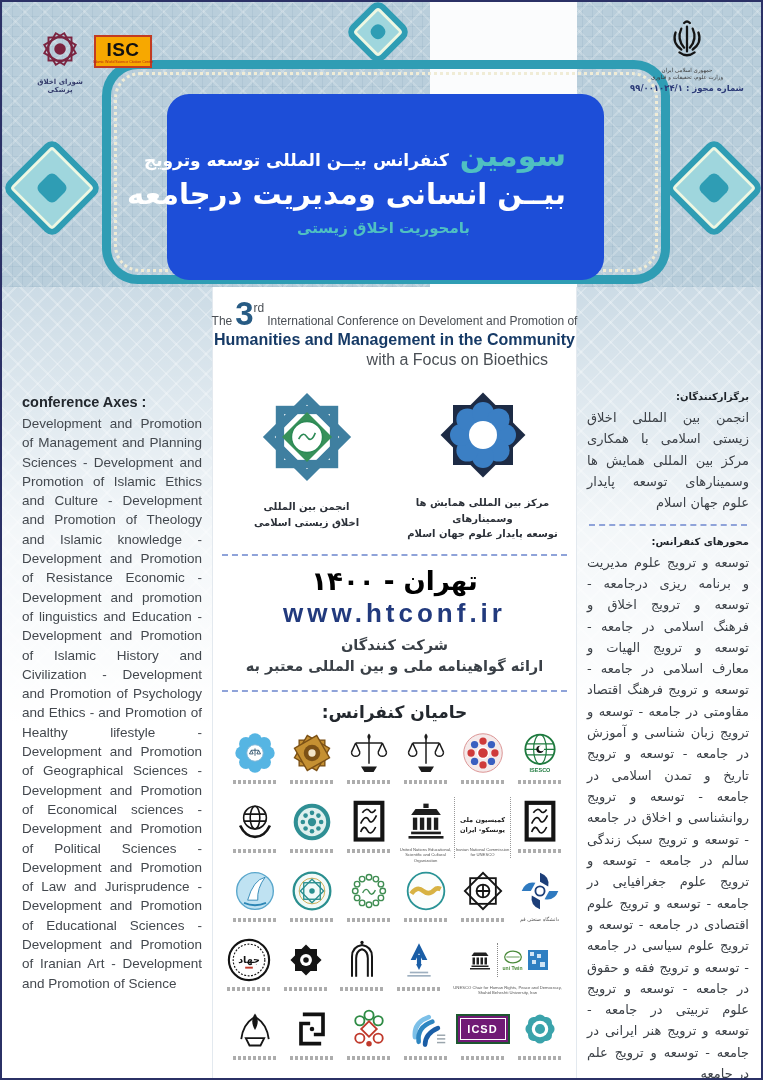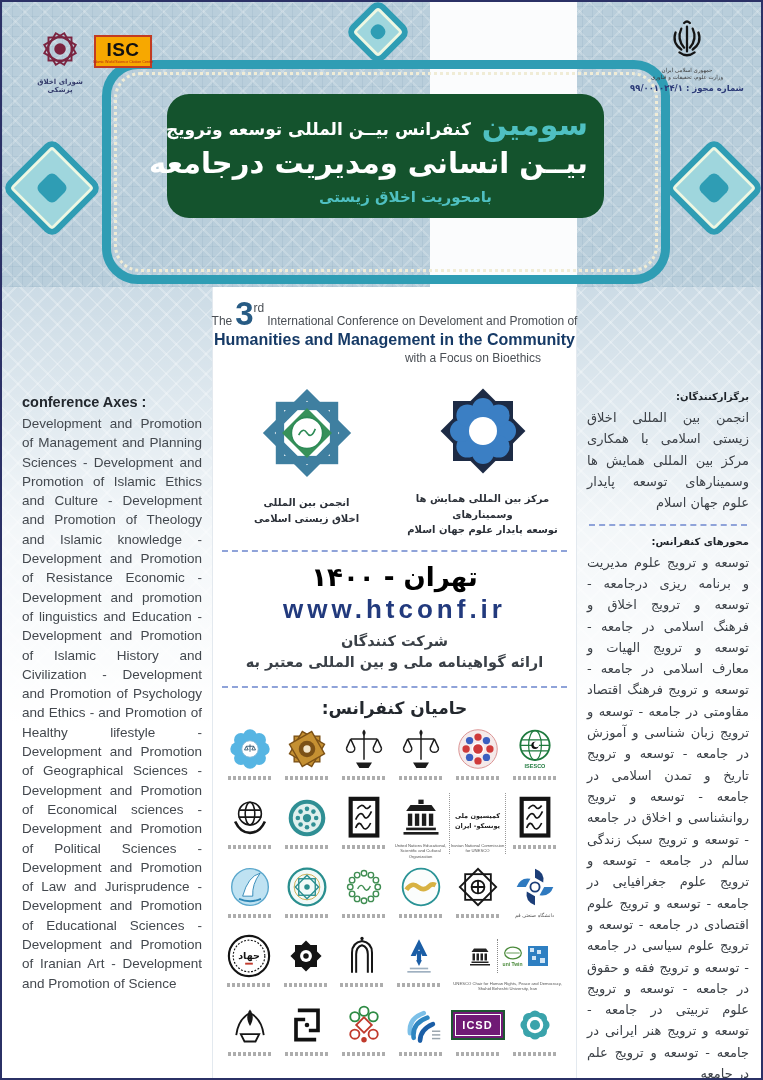--- a/index.html
+++ b/index.html
@@ -21,23 +21,23 @@
               transform:rotate(45deg); box-shadow:inset 0 0 0 3px #eef7e2; }
   .ornament .inner { position:absolute; left:50%; top:50%; width:40%; height:40%;
               transform:translate(-50%,-50%); background:#2f9db4; border-radius:6px; }
   .orn-top { left:352px; top:6px; width:48px; height:48px; }
   .orn-left { left:14px; top:150px; width:72px; height:72px; }
   .orn-right { left:676px; top:150px; width:72px; height:72px; }
 
   .title-frame { position:absolute; left:100px; top:58px; width:568px; height:224px;
       border:9px solid #2f9db4; border-radius:36px; }
   .title-frame::before { content:""; position:absolute; inset:3px; border:3px dotted #f0ecd6; border-radius:26px; }
-  .title-box { position:absolute; left:165px; top:92px; width:437px; height:124px;
-      background:#14532d; border-radius:22px; color:#fff; direction:rtl;
-      display:flex; flex-direction:column; justify-content:center; padding:6px 16px;
+  .title-box { position:absolute; left:165px; top:92px; width:437px; height:186px;
+      background:#1d4ed8; border-radius:22px; color:#fff; direction:rtl;
+      display:flex; flex-direction:column; justify-content:center; padding:6px 38px;
       font-family:"DejaVu Sans",sans-serif; }
   .t-line1 { text-align:center; white-space:nowrap; }
   .t-ord { color:#4fc0c2; font-size:30px; font-weight:bold; letter-spacing:-1px; }
   .t-rest { color:#fff; font-size:17px; font-weight:bold; margin-right:6px; }
   .t-line2 { text-align:center; color:#fff; font-size:29px; font-weight:bold; margin-top:4px; white-space:nowrap; }
   .t-line3 { color:#4fc0c2; font-size:15px; font-weight:bold; margin-top:8px; margin-right:96px; }
 
   
   .med-emblem { position:absolute; left:22px; top:24px; width:72px; text-align:center; }
   .med-cap { font-family:"DejaVu Sans",sans-serif; font-size:7px; font-weight:bold; color:#343c6b; margin-top:2px; direction:rtl; }
@@ -72,38 +72,38 @@
 
   
   .center-panel { position:absolute; left:210px; top:285px; width:365px; height:795px; background:#fff;
       border-left:1px solid #e3e9ef; border-right:1px solid #e3e9ef; }
   .en-header { margin-top:14px; text-align:center; color:#4a4f55; }
   .en-l1 { display:flex; justify-content:center; align-items:baseline; white-space:nowrap; font-size:12px; }
   .en-the { margin-right:3px; }
   .en-ord { font-size:33px; font-weight:bold; color:#275b84; line-height:.8; }
   .en-sup { font-size:12px; position:relative; top:-13px; margin-right:3px; }
   .en-l2 { font-size:16px; font-weight:bold; color:#163a66; margin-top:3px; white-space:nowrap; }
-  .en-l3 { font-size:12px; text-align:right; padding-right:35px; margin-top:2px; }
+  .en-l3 { font-size:16px; text-align:right; padding-right:28px; margin-top:2px; }
 
   .org-row { display:flex; justify-content:center; gap:4px; margin-top:16px; }
   .org { width:172px; display:flex; flex-direction:column; align-items:center; }
   .org-cap { margin-top:10px; font-family:"DejaVu Sans",sans-serif; direction:rtl; text-align:center;
              font-size:10px; font-weight:bold; color:#2b3038; line-height:1.55; }
 
   .c-dash { border:none; border-top:2px dashed #8fa3d9; width:345px; margin:12px auto 0; }
   .city { margin-top:10px; text-align:center; font-family:"DejaVu Sans",sans-serif; direction:rtl;
           font-size:26px; font-weight:bold; color:#000000; }
   .url { text-align:center; font-size:26px; font-weight:bold; color:#223a7d; letter-spacing:4px; margin-top:2px; }
   .cert { margin-top:6px; text-align:center; font-family:"DejaVu Sans",sans-serif; direction:rtl;
           font-size:14.5px; font-weight:bold; color:#3a4047; line-height:1.5; }
   .sponsors-h { margin-top:10px; text-align:center; font-family:"DejaVu Sans",sans-serif; direction:rtl;
           font-size:17px; font-weight:bold; color:#23282e; }
 
   #sponsor-grid { margin-top:6px; padding:0 8px; }
-  .s-row { display:flex; justify-content:flex-start; align-items:flex-start; height:69px; }
+  .s-row { display:flex; justify-content:flex-end; align-items:flex-start; height:69px; }
   .s-cell { width:57px; display:flex; flex-direction:column; align-items:center; }
   .s-cell.wide { width:122px; }
   .s-icon { height:49px; display:flex; align-items:center; justify-content:center; }
   .s-cap { margin-top:1px; font-size:4.2px; color:#555; text-align:center; line-height:1.3; max-width:100%; }
   .s-cap.fa { font-family:"DejaVu Sans",sans-serif; direction:rtl; font-size:5px; }
   .squiggle { margin-top:3px; width:44px; height:4px; opacity:.55;
       background:repeating-linear-gradient(90deg,#6a6a6a 0 3px, transparent 3px 5px); }
   .ucf { font-family:"DejaVu Sans",sans-serif; direction:rtl; font-size:6.5px; font-weight:bold;
          color:#222; text-align:center; line-height:1.5; padding:8px 3px 0; }
   .commission-cell { border-left:1px dotted #999; border-right:1px dotted #999; }

